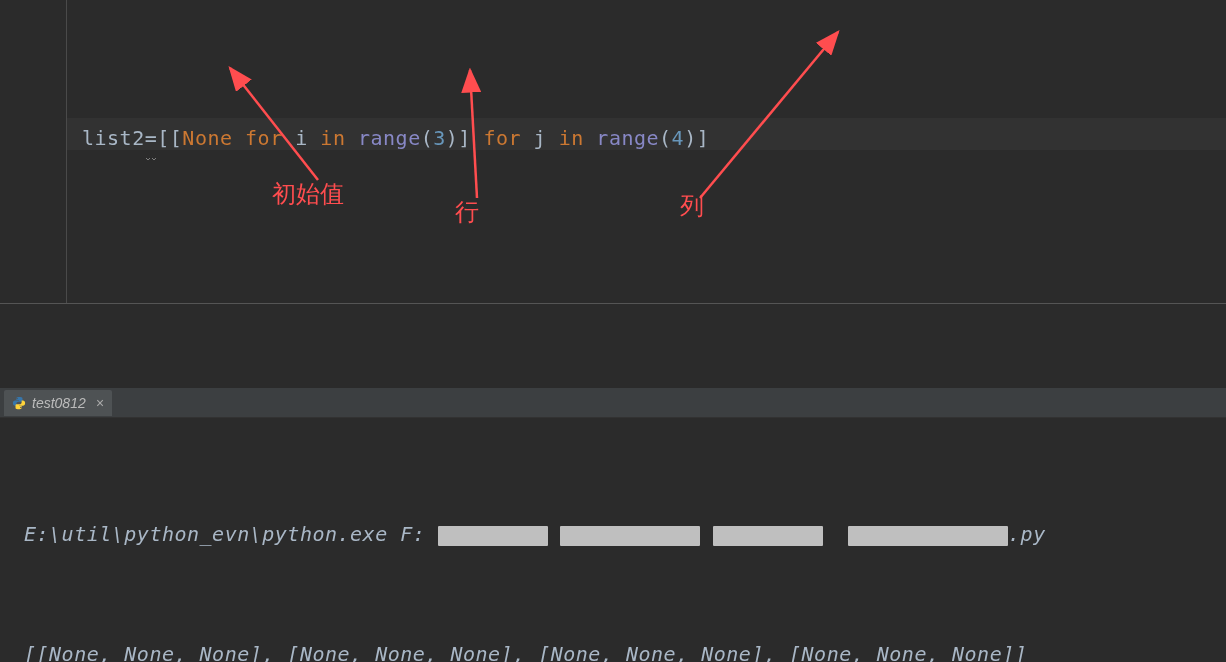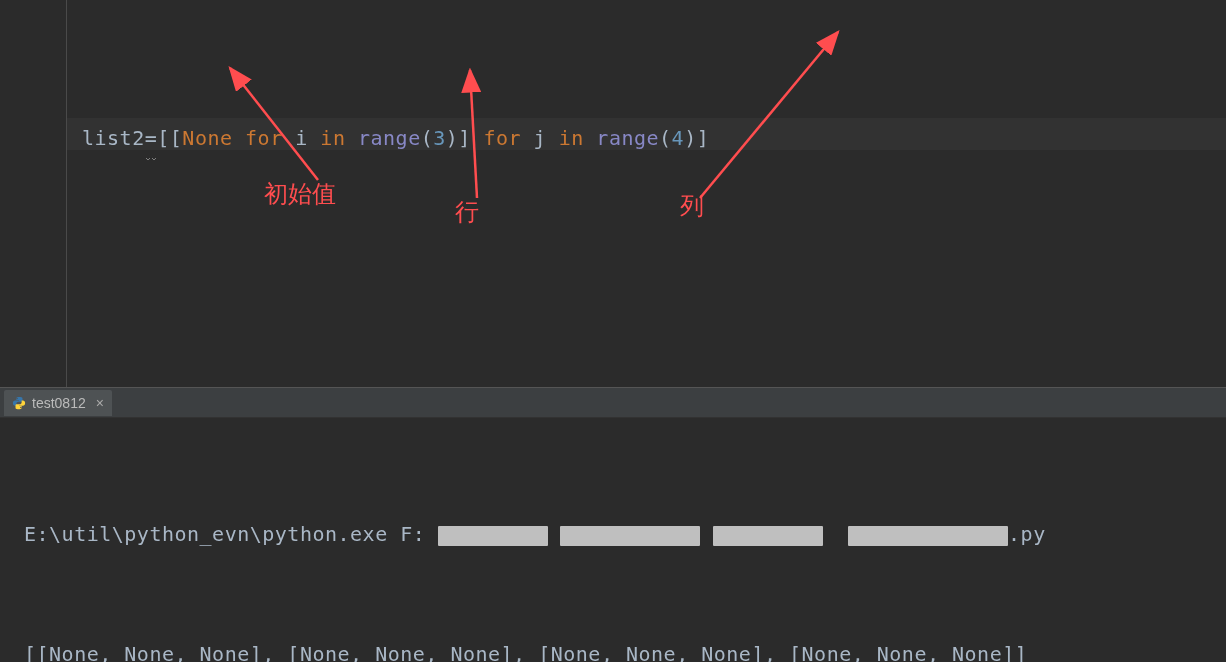--- a/index.html
+++ b/index.html
@@ -8,21 +8,21 @@
     font-family: "Consolas", "Monaco", monospace;
     font-size: 18px;
     color: #a9b7c6;
     width: 1226px;
     height: 662px;
     overflow: hidden;
     position: relative;
   }
   .editor-pane {
     position: relative;
-    height: 388px;
+    height: 304px;
     background: #2b2b2b;
     border-bottom: 1px solid #555;
   }
   .gutter-line {
     position: absolute;
     left: 66px;
     top: 0;
     bottom: 0;
     width: 1px;
     background: #4a4a4a;
@@ -83,20 +83,21 @@
     fill: none;
     marker-end: url(#arrowhead);
   }
 
   .run-panel {
     position: absolute;
     top: 388px;
     left: 0; right: 0;
     bottom: 0;
     background: #2b2b2b;
+    font-style: italic;
   }
   .run-tabs {
     height: 30px;
     background: #3c3f41;
     border-bottom: 1px solid #323232;
     display: flex;
     align-items: center;
     padding-left: 4px;
   }
   .run-tab {
@@ -152,21 +153,21 @@
     <defs>
       <marker id="arrowhead" markerWidth="10" markerHeight="8" refX="9" refY="4" orient="auto">
         <polygon points="0 0, 10 4, 0 8" fill="#ff4d4f"></polygon>
       </marker>
     </defs>
     <line class="arrow" x1="318" y1="180" x2="230" y2="68"></line>
     <line class="arrow" x1="477" y1="198" x2="470" y2="70"></line>
     <line class="arrow" x1="700" y1="198" x2="838" y2="32"></line>
   </svg>
 
-  <div class="anno-label" style="left:264px; top:178px;">初始值</div>
+  <div class="anno-label" style="left:272px; top:178px;">初始值</div>
   <div class="anno-label" style="left:455px; top:196px;">行</div>
   <div class="anno-label" style="left:680px; top:190px;">列</div>
 </div>
 
 <div class="run-panel">
   <div class="run-tabs">
     <div class="run-tab">
       <span class="py-icon">
         <svg viewBox="0 0 16 16" width="14" height="14">
           <path d="M7.5 1c-2 0-2.5 1-2.5 2v1.5h3V5H3.5C2 5 1 6 1 8s1 3 2.5 3H5v-2c0-1.5 1-2.5 2.5-2.5h3c1 0 1.5-.6 1.5-1.5V3c0-1-.5-2-2.5-2h-2zM6 2.2a.7.7 0 110 1.4.7.7 0 010-1.4z" fill="#3776ab"></path>

